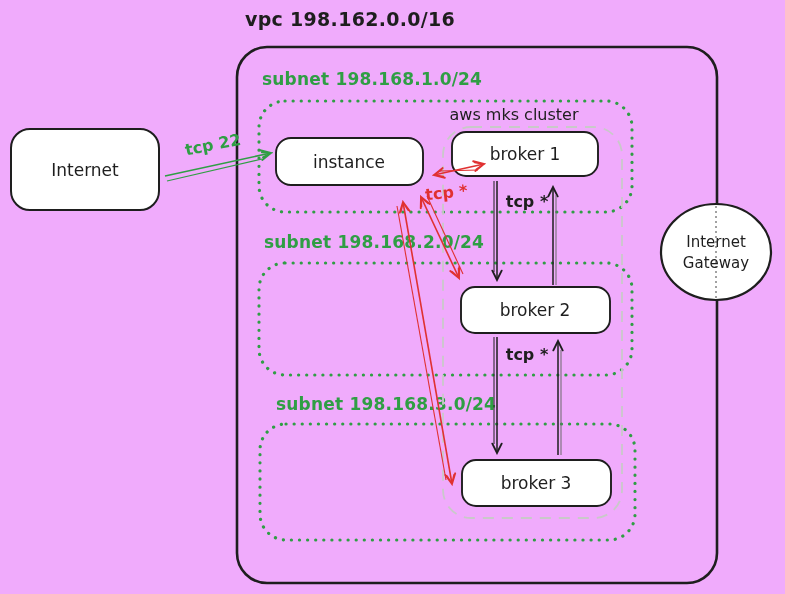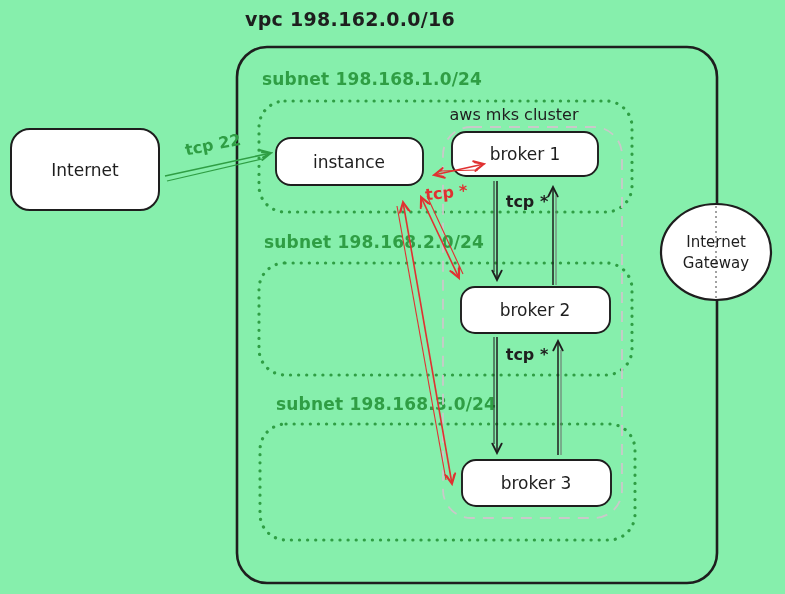--- a/index.html
+++ b/index.html
@@ -1,16 +1,16 @@
 <!DOCTYPE html>
 <html><head>
 <meta charset="utf-8">
 <style>
   html,body{margin:0;padding:0;background:#ffffff;}
-  .stage{position:relative;width:785px;height:594px;background:#86efac;overflow:hidden;}
+  .stage{position:relative;width:785px;height:594px;background:#f0abfc;overflow:hidden;}
   svg{display:block;}
   text{font-family:"DejaVu Sans","Liberation Sans",sans-serif;fill:#1e1e1e;}
   .title-text{font-size:19px;font-weight:600;letter-spacing:.3px;}
   .subnet-text{font-size:17px;font-weight:600;fill:#2f9e44;letter-spacing:.2px;}
   .node-text{font-size:17px;}
   .cluster-text{font-size:16px;}
   .edge-text{font-size:16px;font-weight:600;}
   .edge-green{fill:#2f9e44;}
   .edge-red{fill:#e03131;}
   .gw-text{font-size:15px;}

